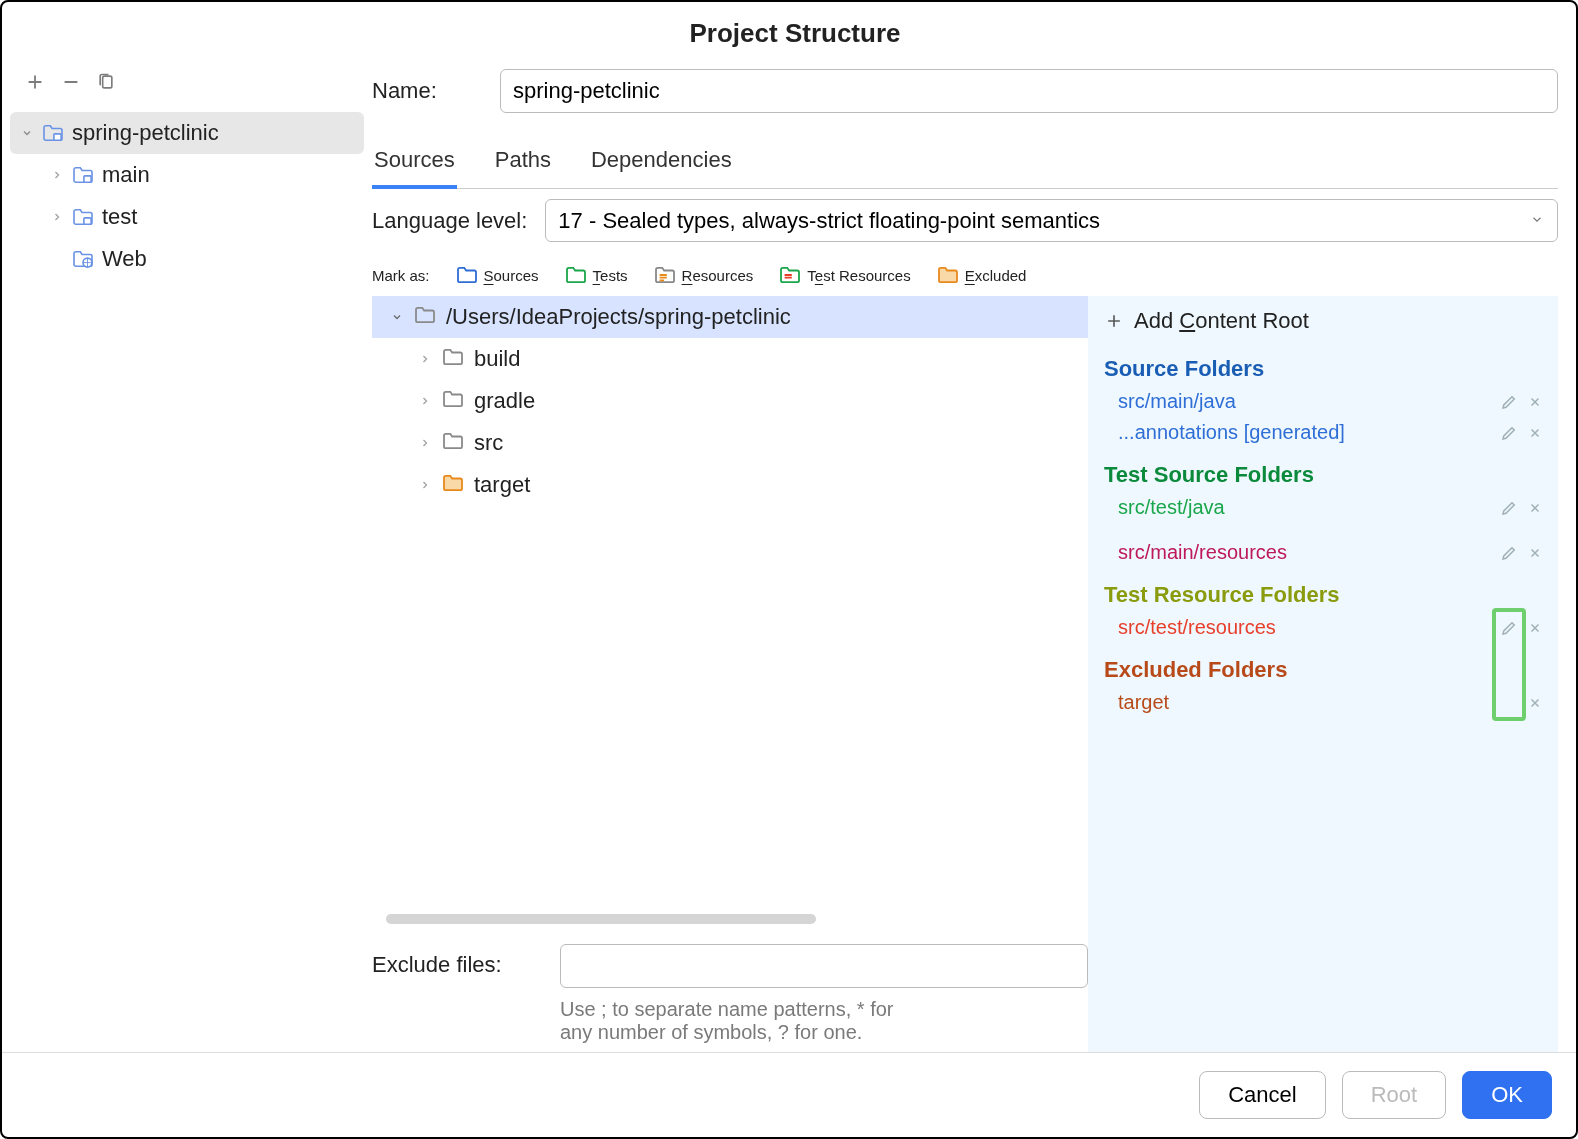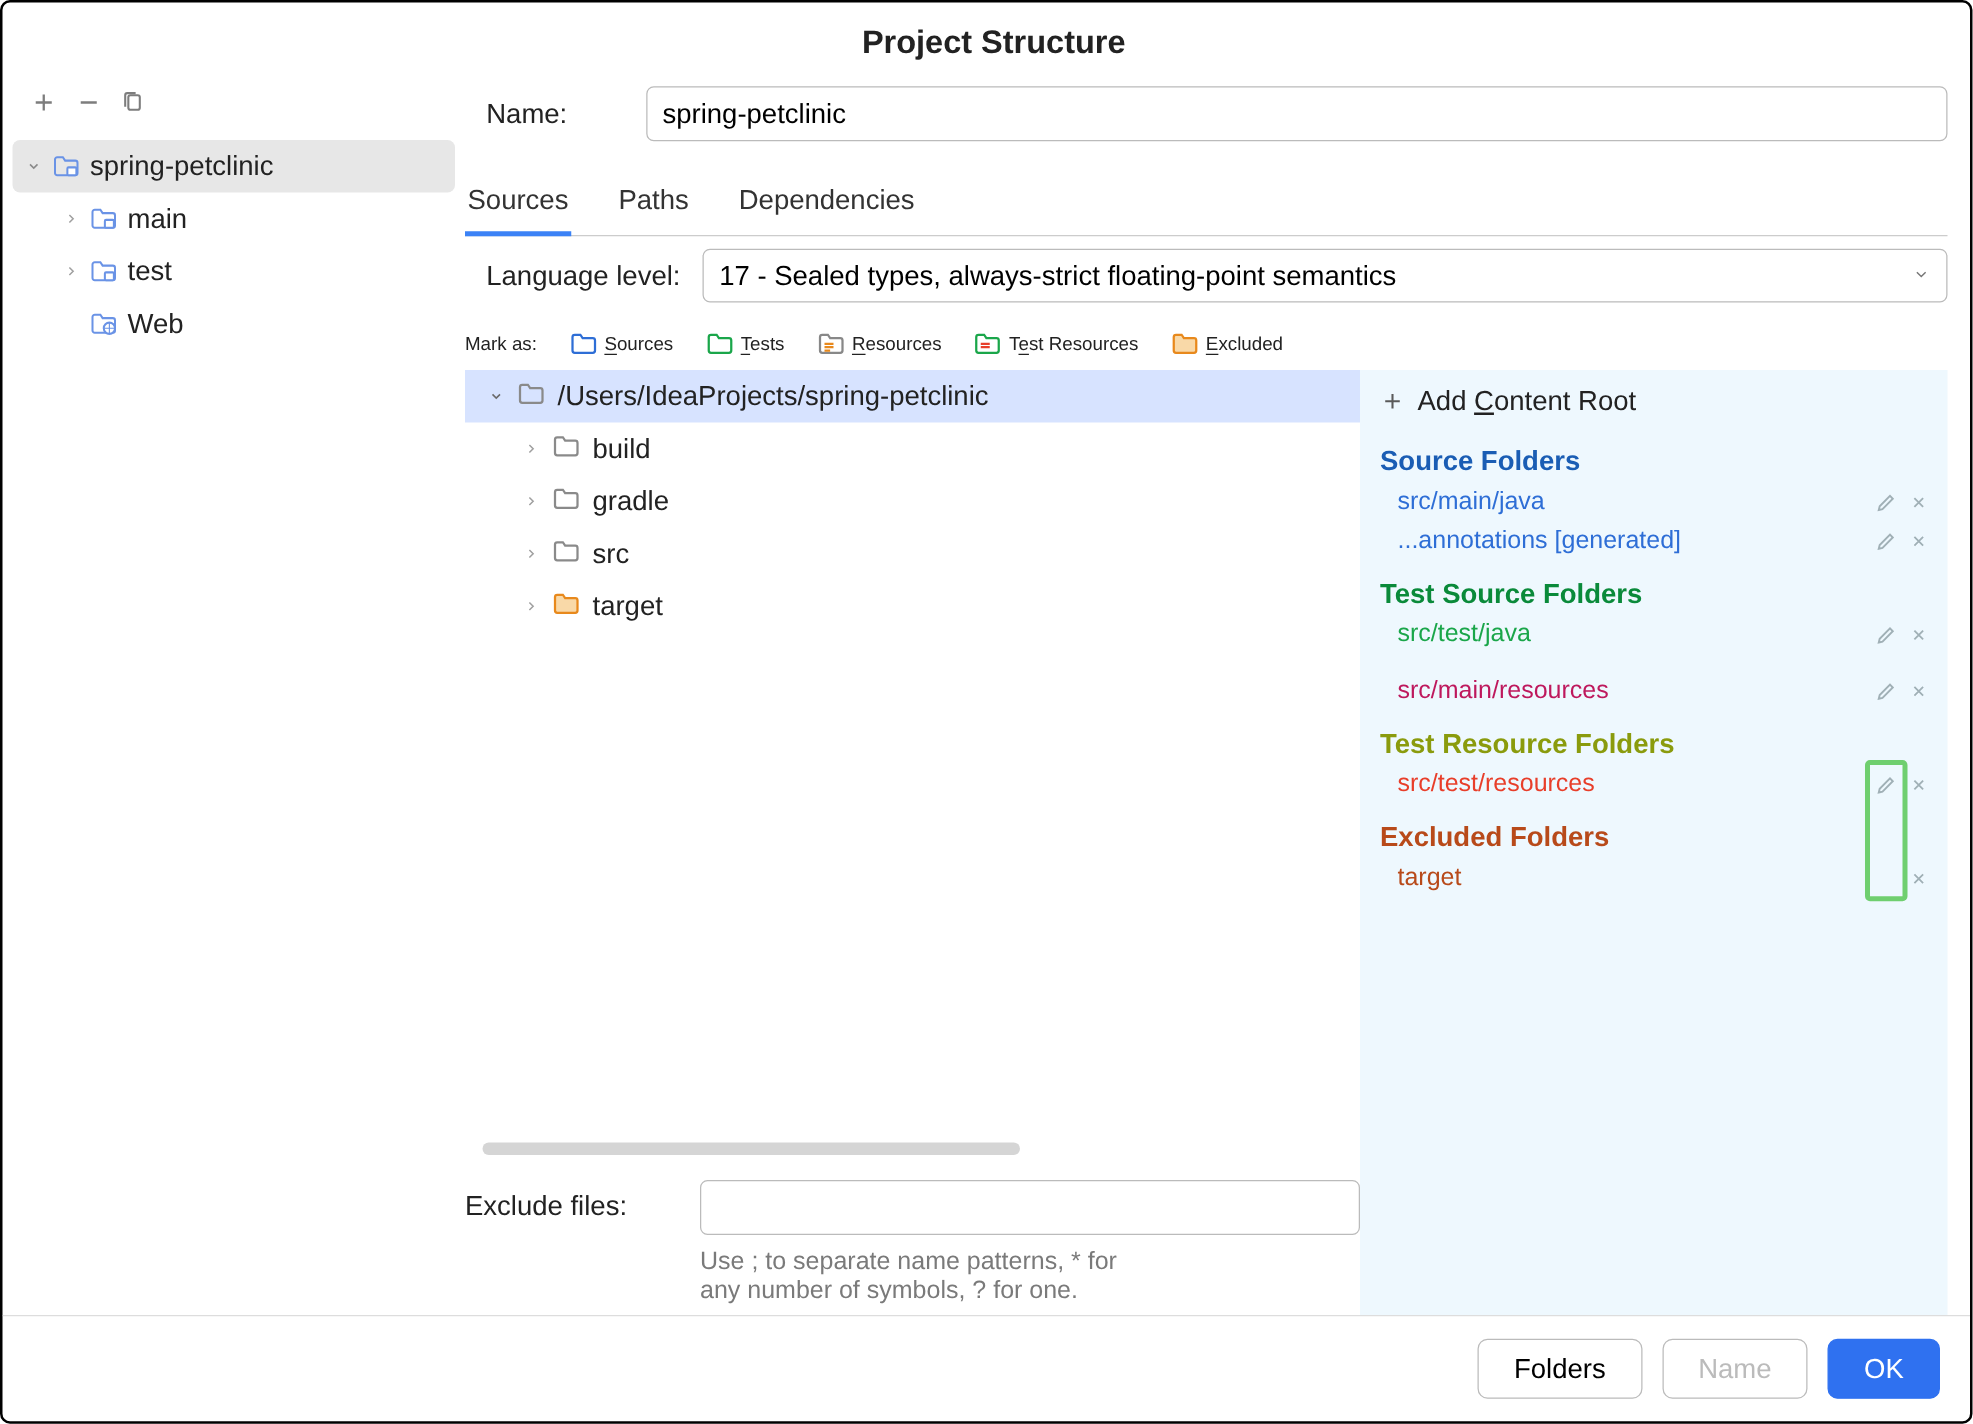--- a/index.html
+++ b/index.html
@@ -57,21 +57,20 @@
   flex: 1;
   display: flex;
   flex-direction: column;
   padding: 0 18px 0 0;
 }
 .field-row {
   display: flex;
   align-items: center;
   gap: 18px;
   padding: 10px 0;
-  margin-left: 17px;
 }
 .field-row label { font-size: 22px; min-width: 110px; }
 input[type=text], select {
   font-size: 22px;
   padding: 8px 12px;
   border: 1px solid #bbb;
   border-radius: 6px;
   flex: 1;
   background: #fff;
 }
@@ -535,16 +534,16 @@
           </div>
         </div>
 
         <div class="highlight-box" id="hl" style="left: 404px; top: 311.5px; width: 34px; height: 113px;"></div>
       </div>
     </div>
   </div>
 </div>
 
 <div class="footer">
-  <button class="btn">Folders</button>
-  <button class="btn disabled">Name</button>
+  <button class="btn">Cancel</button>
+  <button class="btn disabled">Root</button>
   <button class="btn primary">OK</button>
 </div>
 
 </body></html>

